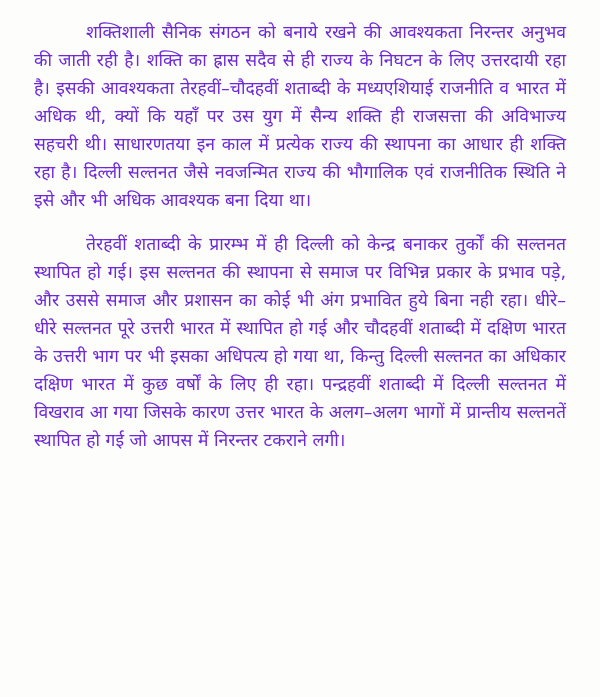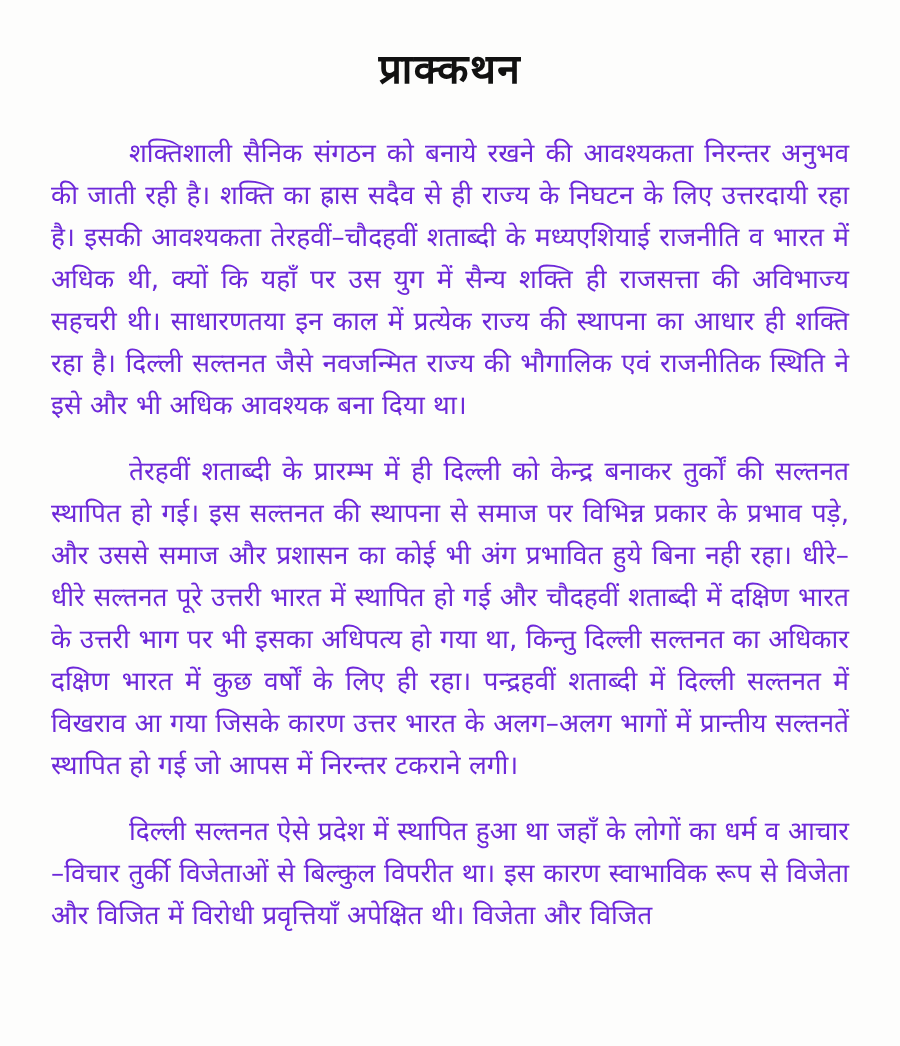--- a/index.html
+++ b/index.html
@@ -31,19 +31,17 @@
     text-align: justify;
     text-indent: 52px;
     margin: 0 0 16px 0;
     color: #6d28d9;
   }
 </style>
 </head>
 <body>
 
 <div class="page">
-  <h1 class="title">प्राक्कथन</h1>
   <div class="body-text">
     <p>शक्तिशाली सैनिक संगठन को बनाये रखने की आवश्यकता निरन्तर अनुभव की जाती रही है। शक्ति का ह्रास सदैव से ही राज्य के निघटन के लिए उत्तरदायी रहा है। इसकी आवश्यकता तेरहवीं–चौदहवीं शताब्दी के मध्यएशियाई राजनीति व भारत में अधिक थी, क्यों कि यहाँ पर उस युग में सैन्य शक्ति ही राजसत्ता की अविभाज्य सहचरी थी। साधारणतया इन काल में प्रत्येक राज्य की स्थापना का आधार ही शक्ति रहा है। दिल्ली सल्तनत जैसे नवजन्मित राज्य की भौगालिक एवं राजनीतिक स्थिति ने इसे और भी अधिक आवश्यक बना दिया था।</p>
     <p>तेरहवीं शताब्दी के प्रारम्भ में ही दिल्ली को केन्द्र बनाकर तुर्कों की सल्तनत स्थापित हो गई। इस सल्तनत की स्थापना से समाज पर विभिन्न प्रकार के प्रभाव पड़े, और उससे समाज और प्रशासन का कोई भी अंग प्रभावित हुये बिना नही रहा। धीरे–धीरे सल्तनत पूरे उत्तरी भारत में स्थापित हो गई और चौदहवीं शताब्दी में दक्षिण भारत के उत्तरी भाग पर भी इसका अधिपत्य हो गया था, किन्तु दिल्ली सल्तनत का अधिकार दक्षिण भारत में कुछ वर्षों के लिए ही रहा। पन्द्रहवीं शताब्दी में दिल्ली सल्तनत में विखराव आ गया जिसके कारण उत्तर भारत के अलग–अलग भागों में प्रान्तीय सल्तनतें स्थापित हो गई जो आपस में निरन्तर टकराने लगी।</p>
-    <p>दिल्ली सल्तनत ऐसे प्रदेश में स्थापित हुआ था जहाँ के लोगों का धर्म व आचार –विचार तुर्की विजेताओं से बिल्कुल विपरीत था। इस कारण स्वाभाविक रूप से विजेता और विजित में विरोधी प्रवृत्तियाँ अपेक्षित थी। विजेता और विजित</p>
   </div>
 </div>
 
 </body></html>

